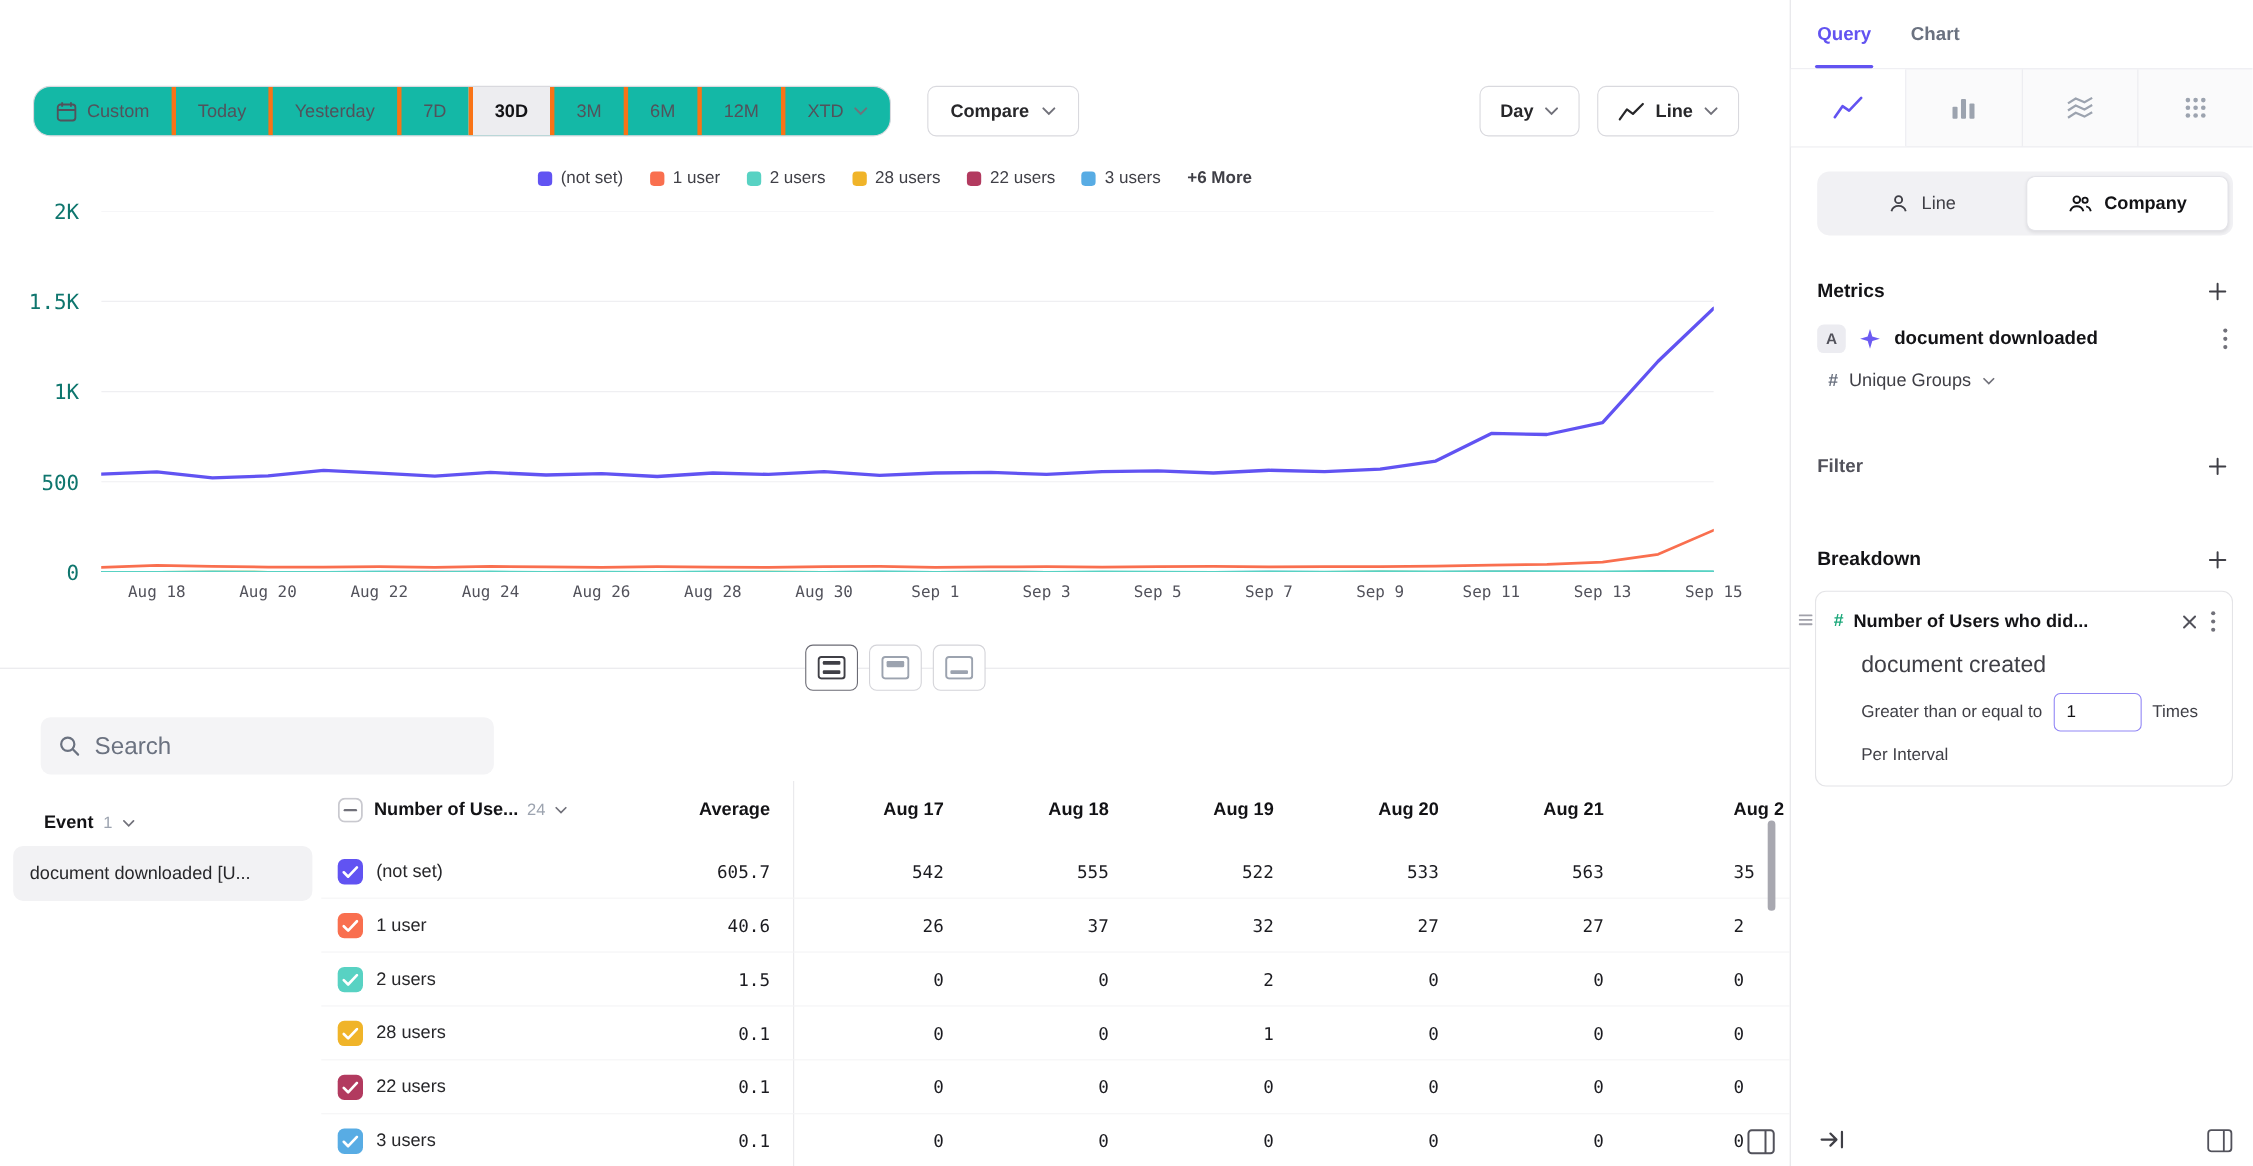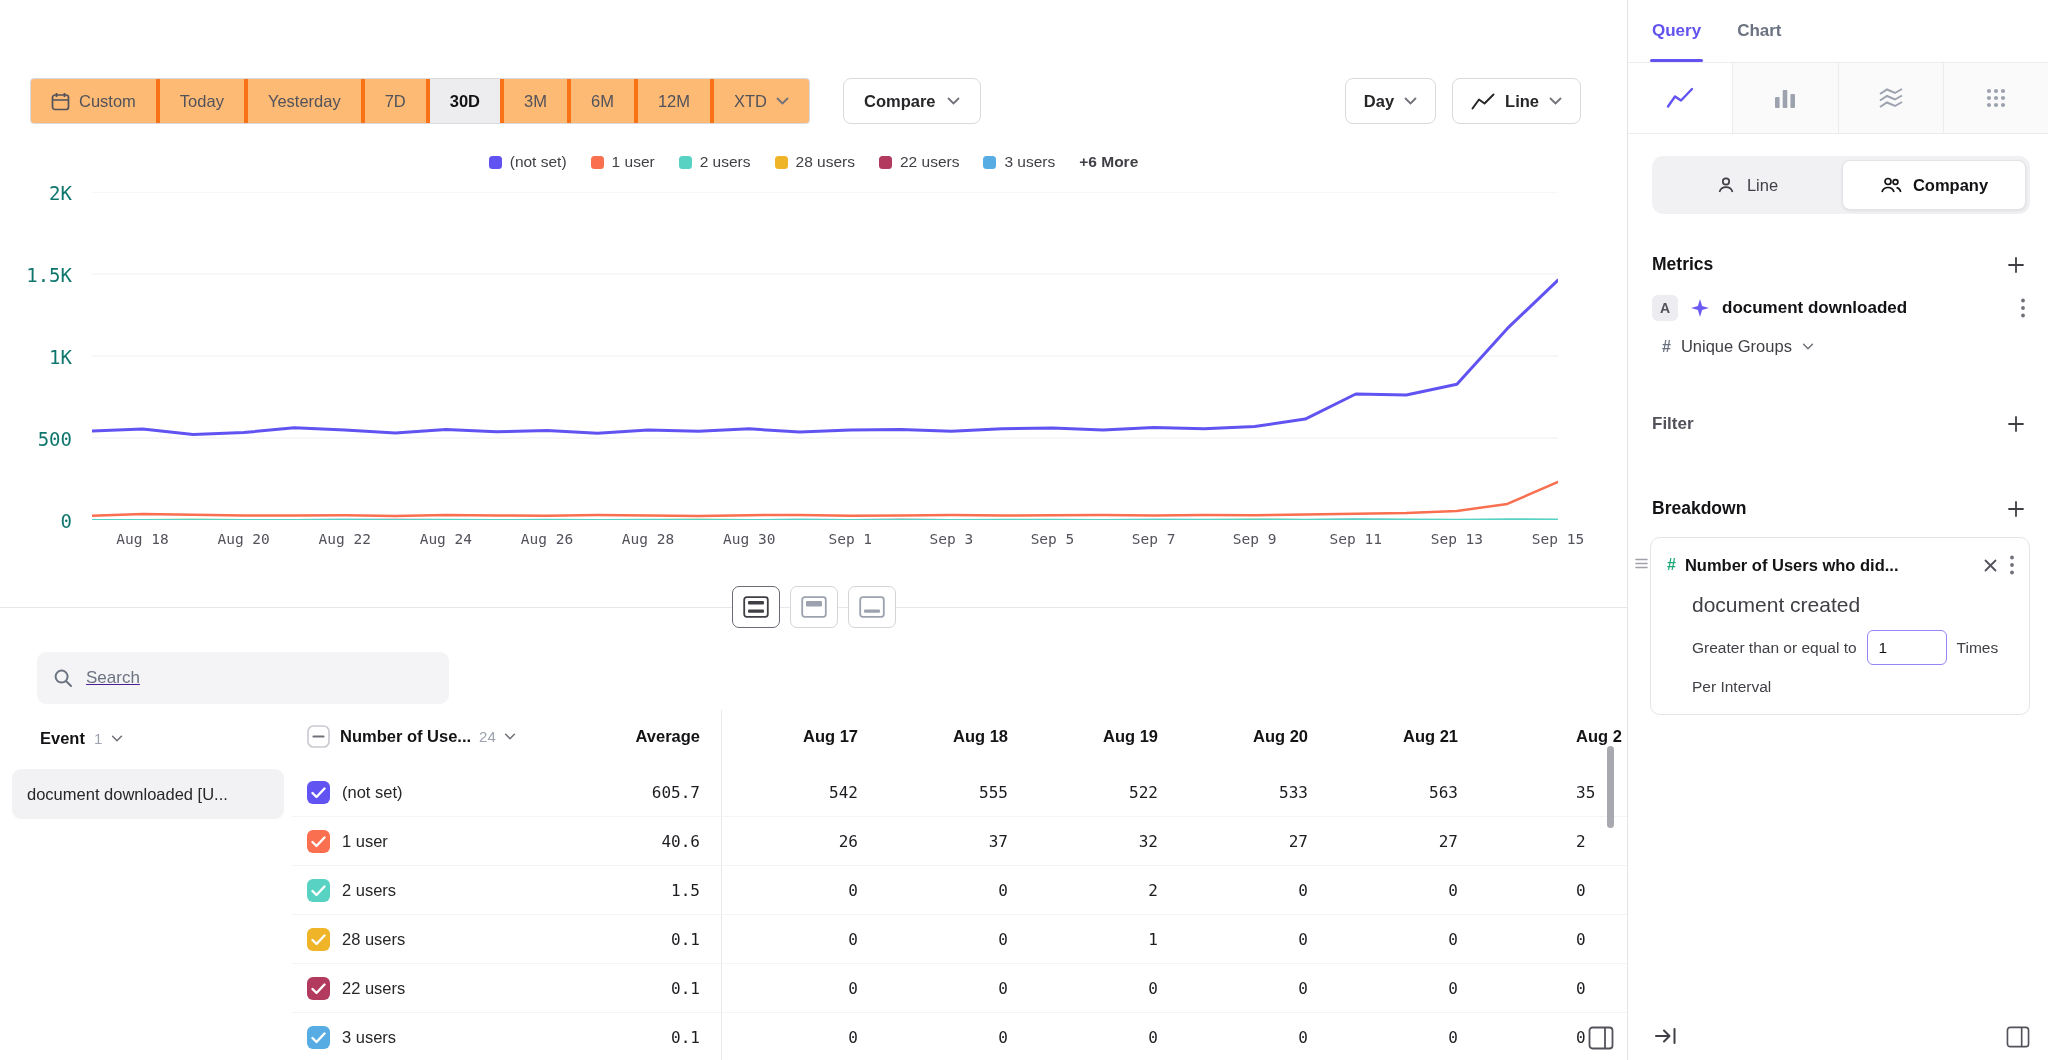--- a/index.html
+++ b/index.html
@@ -8,21 +8,21 @@
     font-family: "Liberation Sans", "DejaVu Sans", sans-serif;
     color:#18181b;
     -webkit-font-smoothing: antialiased;
   }
   .mono { font-family:"DejaVu Sans Mono","Liberation Mono",monospace; }
   button { font-family:inherit; background:none; border:none; cursor:pointer; color:inherit; }
   .app { position:relative; width:2048px; height:1060px; overflow:hidden; background:#fff; }
 
   
   .toolbar { position:absolute; left:0; top:78px; width:1627px; height:46px; display:flex; align-items:stretch; padding:0 46px 0 30px; }
-  .range-group { display:flex; align-items:stretch; border:1px solid #d9d9de; border-radius:4px; overflow:hidden; background:#fdba74; }
+  .range-group { display:flex; align-items:stretch; border:1px solid #d9d9de; border-radius:16px; overflow:hidden; background:#14b8a6; }
   .seg { display:flex; align-items:center; gap:9px; padding:0 20px; font-size:16.5px; color:#52525b; border-left:4px solid #f97316; white-space:nowrap; }
   .seg:first-child { border-left:none; }
   .seg.active { background:#ededf0; color:#131316; font-weight:700; }
   .compare-btn { margin-left:33px; border:1px solid #d9d9de; border-radius:8px; padding:0 20px; display:flex; align-items:center; gap:11px; font-size:16.5px; font-weight:600; color:#27272a; }
   .toolbar-right { margin-left:auto; display:flex; gap:16px; }
   .tb-btn { border:1px solid #d9d9de; border-radius:8px; padding:0 18px; display:flex; align-items:center; gap:10px; font-size:16.5px; font-weight:600; color:#27272a; }
   .chev { flex:none; color:#71717a; }
 
   
   .legend { position:absolute; left:0; top:153px; width:1627px; display:flex; justify-content:center; align-items:center; gap:24px; font-size:15.5px; color:#3f3f46; }
@@ -38,26 +38,26 @@
   .xtick { position:absolute; top:346px; transform:translateX(-50%); font-size:14.5px; color:#52525b; white-space:nowrap; }
 
   
   .section-divider { position:absolute; left:0; top:607px; width:1627px; height:1px; background:#e8e8ec; }
   .layout-toggles { position:absolute; left:0; top:586px; width:1627px; display:flex; justify-content:center; gap:10px; z-index:2; }
   .lt-btn { width:48px; height:42px; background:#fff; border:1px solid #d4d4d9; border-radius:7px; display:flex; align-items:center; justify-content:center; }
   .lt-btn.active { border-color:#6b6b74; }
 
   
   .search-box { position:absolute; left:37px; top:652px; width:412px; height:52px; background:#f4f4f6; border-radius:9px; display:flex; align-items:center; gap:13px; padding:0 16px; }
-  .search-box input { flex:1; border:none; outline:none; background:transparent; font-size:17px; color:#4c1d95; font-family:inherit;text-decoration:underline; }
+  .search-box input { flex:1; border:none; outline:none; background:transparent; font-size:22px; color:#a16207; font-family:inherit; }
   .search-box input::placeholder { color:#6b7280; }
 
   
   .table-region { position:absolute; left:0; top:710px; width:1627px; height:350px; overflow:hidden; }
-  .event-header { position:absolute; left:40px; top:2px; height:52px; display:flex; align-items:center; gap:9px; font-size:16.5px; font-weight:600; color:#131316; }
+  .event-header { position:absolute; left:40px; top:12px; height:52px; display:flex; align-items:center; gap:9px; font-size:16.5px; font-weight:600; color:#131316; }
   .eh-count { color:#9ca3af; font-weight:400; font-size:15px; }
   .event-item { position:absolute; left:12px; width:272px; top:59px; height:50px; background:#f2f2f4; border-radius:9px; display:flex; align-items:center; padding:0 15px; font-size:16.5px; color:#27272a; white-space:nowrap; overflow:hidden; }
   .series-area { position:absolute; left:292px; top:0; right:0; bottom:0; }
   .avg-divider { position:absolute; left:429px; top:0; bottom:0; width:1px; background:#e8e8ec; }
   .series-header { position:absolute; left:0; right:0; top:0; height:52px; }
   .hdr-cb { position:absolute; left:15px; top:15px; display:flex; }
   .hdr-name { position:absolute; left:48px; top:0; height:52px; display:flex; align-items:center; gap:8px; font-size:16.5px; font-weight:600; color:#131316; white-space:nowrap; }
   .hdr-name .count { color:#9ca3af; font-weight:400; font-size:15px; }
   .hcell { position:absolute; top:0; height:52px; line-height:52px; font-size:16.5px; font-weight:600; color:#131316; text-align:right; width:150px; white-space:nowrap; }
   .hcell.partial { text-align:left; width:auto; }

